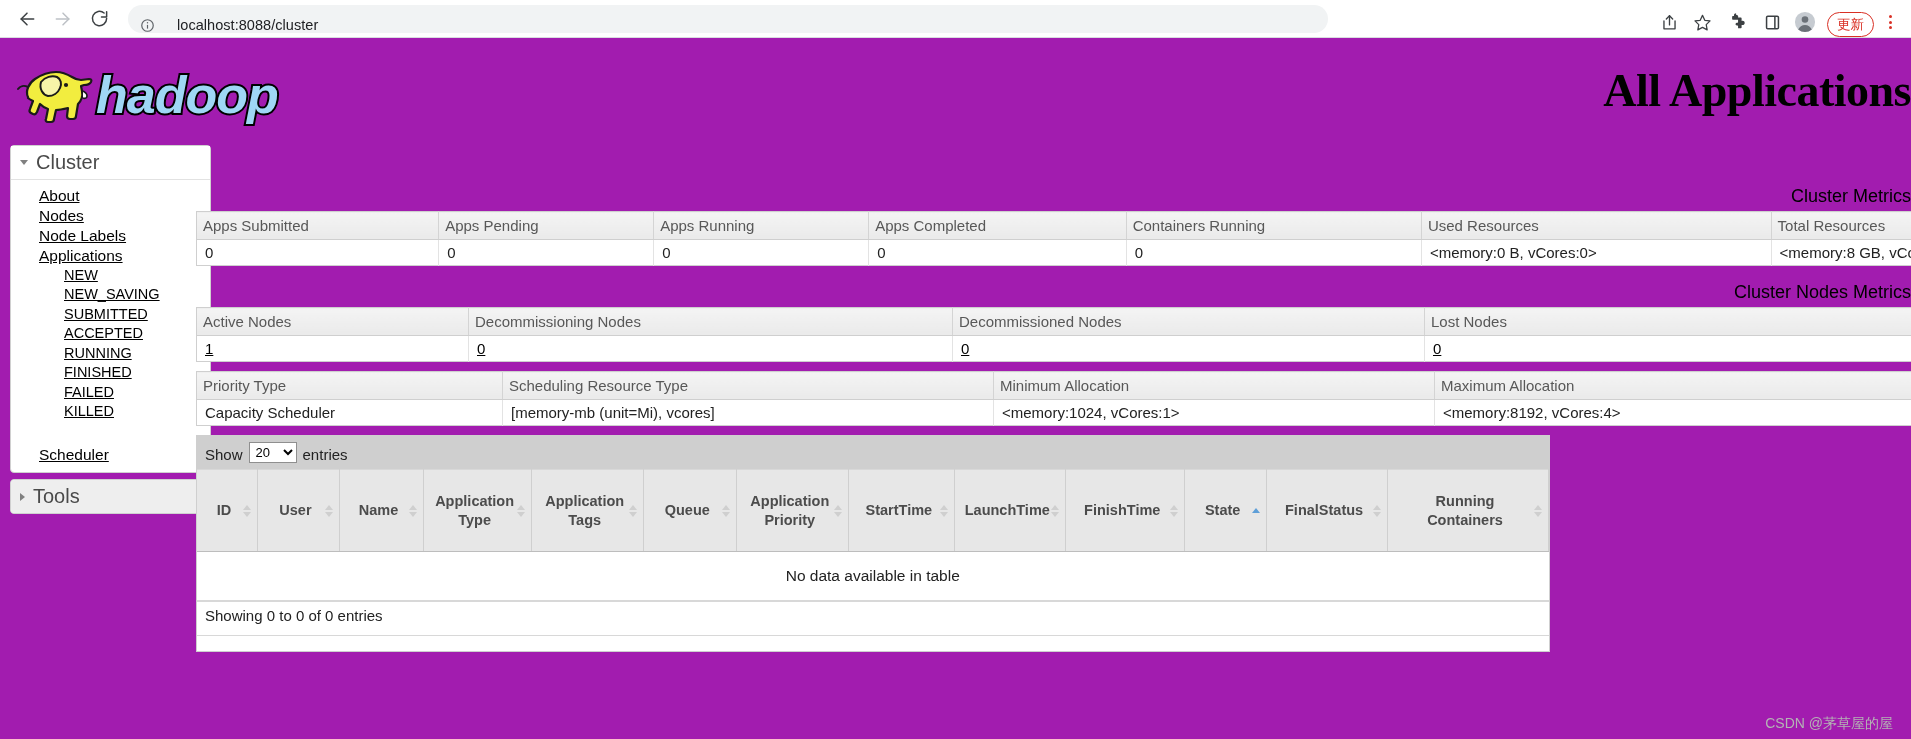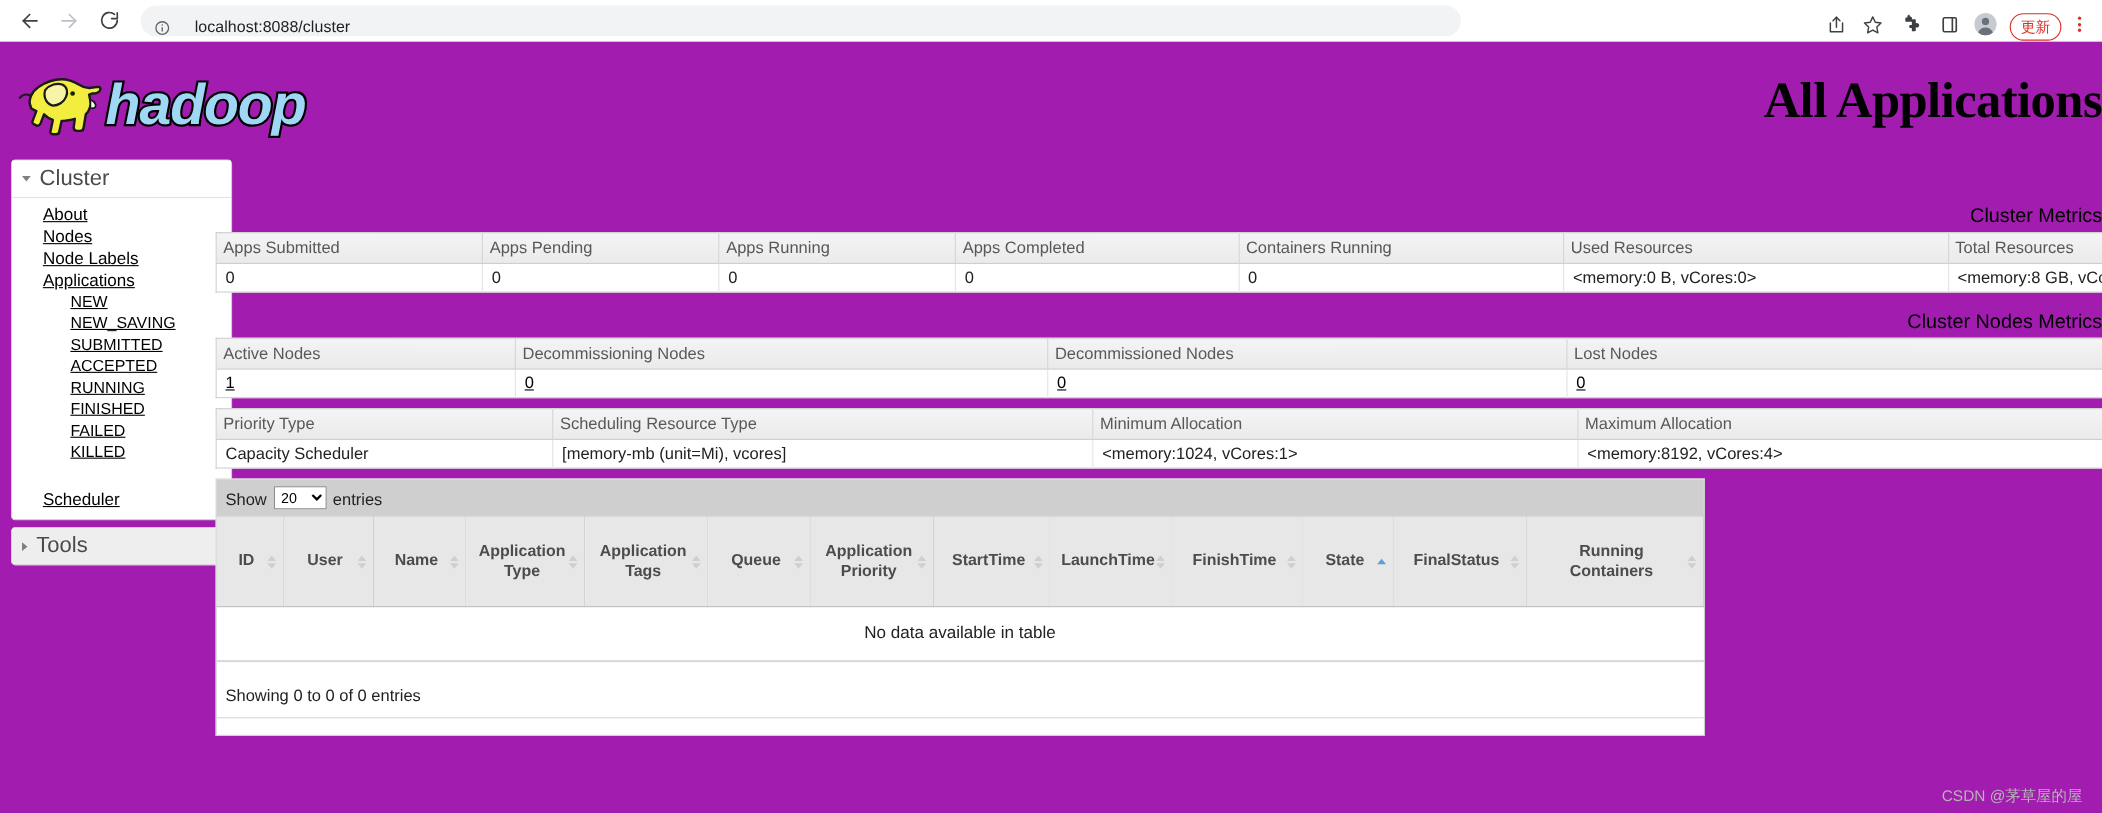--- a/index.html
+++ b/index.html
@@ -275,21 +275,21 @@
   th.sorted .sorter .up { border-bottom-color:#5f9fd8; }
   table.apps td.empty {
     text-align:center;
     font-size:15.5px;
     color:#222;
     padding:15px 8px;
     border-bottom:1px solid #d8d8d8;
     border-top:none;
   }
   .apps-footer {
-    padding:22px 8px 11px 8px;
+    padding:5px 8px 11px 8px;
     font-size:15px;
     color:#222;
     border-top:1px solid #d8d8d8;
   }
   .apps-bottom-rule {
     border-top:1px solid #d8d8d8;
     height:16px;
   }
 
   .watermark {

